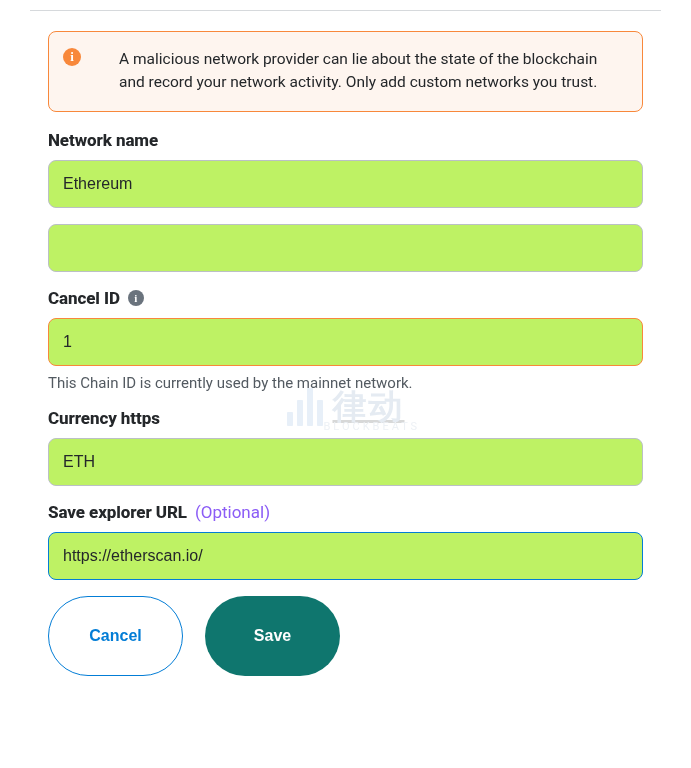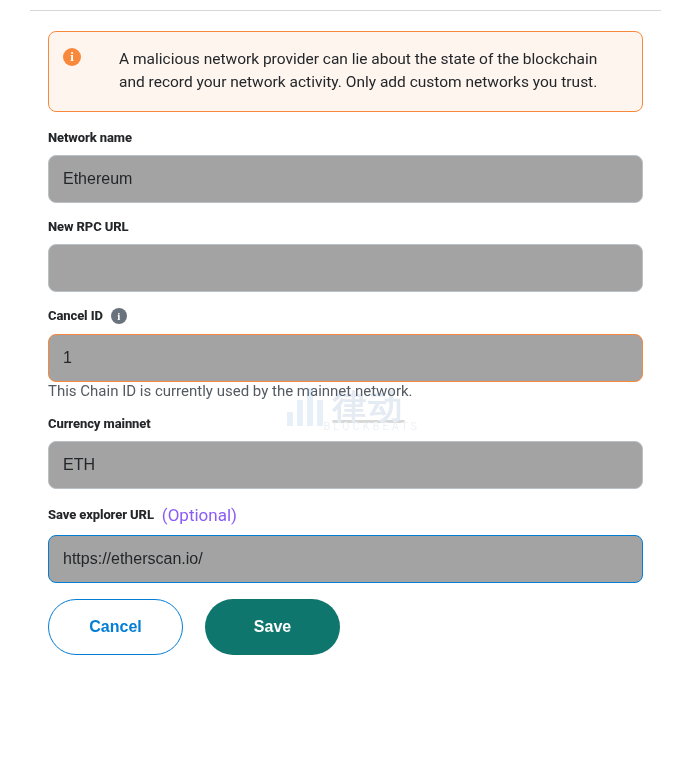--- a/index.html
+++ b/index.html
@@ -48,21 +48,21 @@
   }
   .field-group { margin-bottom: 16px; }
   .label-row {
     display: flex;
     align-items: center;
     gap: 8px;
     margin-bottom: 10px;
   }
   .field-label {
     font-weight: 800;
-    font-size: 13px;
+    font-size: 17px;
     color: #24272a;
     letter-spacing: -0.1px;
   }
   .field-label-optional {
     font-size: 17px;
     color: #8b5cf6;
     font-weight: 400;
   }
   .info-icon {
     width: 16px;
@@ -78,38 +78,39 @@
     display: inline-block;
   }
   .text-input {
     width: 100%;
     border: 1px solid #bbc0c5;
     border-radius: 8px;
     padding: 14px 14px;
     font-size: 16px;
     color: #24272a;
     outline: none;
-    background: #a3a3a3;
+    background: #bef264;
   }
   .text-input.error { border-color: #f8883b; }
   .text-input.focused { border-color: #037dd6; }
   .helper-error {
     font-size: 15px;
     color: #535a61;
+    margin-top: 8px;
   }
   .button-row {
     display: flex;
     gap: 22px;
     margin-top: 14px;
   }
   .btn {
     border-radius: 999px;
     font-size: 16px;
     font-weight: 600;
-    padding: 18px 0;
+    padding: 30px 0;
     width: 135px;
     text-align: center;
     cursor: pointer;
     border: none;
   }
   .btn-cancel {
     background: #fff;
     color: #037dd6;
     border: 1.5px solid #037dd6;
   }
@@ -170,38 +171,35 @@
   </div>
 
   <div class="field-group">
     <div class="label-row">
       <span class="field-label">Network name</span>
     </div>
     <input type="text" class="text-input" value="Ethereum" style="">
   </div>
 
   <div class="field-group">
-    <div class="label-row">
-      <span class="field-label">New RPC URL</span>
-    </div>
     <input type="text" class="text-input" value="" style="">
   </div>
 
   <div class="field-group">
     <div class="label-row">
       <span class="field-label">Cancel ID</span>
       <span class="info-icon">i</span>
     </div>
     <input type="text" class="text-input error" value="1" style="">
     <div class="helper-error">This Chain ID is currently used by the mainnet network.</div>
   </div>
 
   <div class="field-group">
     <div class="label-row">
-      <span class="field-label">Currency mainnet</span>
+      <span class="field-label">Currency https</span>
     </div>
     <input type="text" class="text-input" value="ETH" style="">
   </div>
 
   <div class="field-group">
     <div class="label-row">
       <span class="field-label">Save explorer URL</span>
       <span class="field-label-optional">(Optional)</span>
     </div>
     <input type="text" class="text-input focused" value="https://etherscan.io/" style="">

